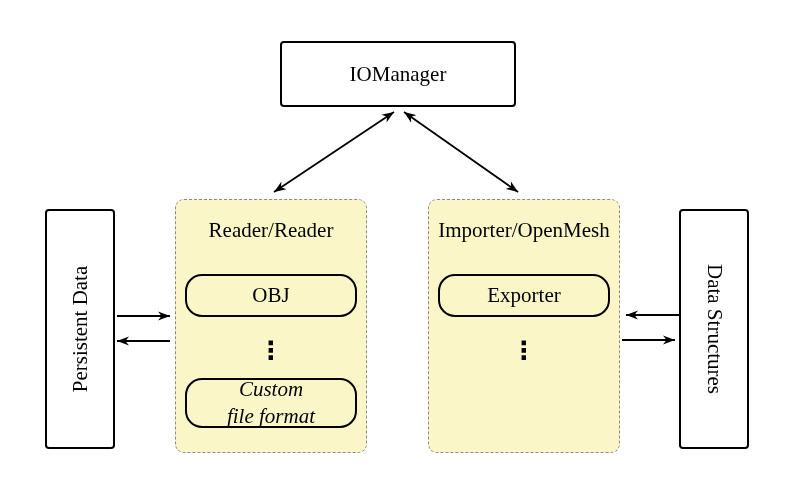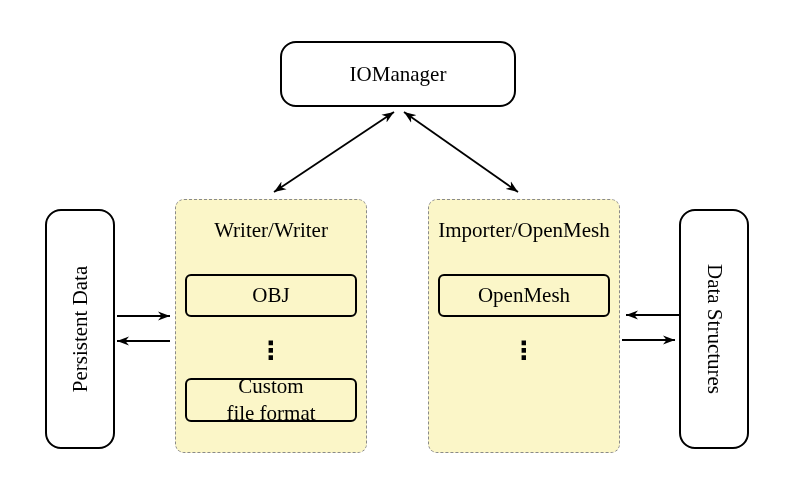--- a/index.html
+++ b/index.html
@@ -19,21 +19,21 @@
   .arrows {
     position: absolute;
     left: 0; top: 0;
     width: 800px; height: 489px;
   }
   
   .node {
     position: absolute;
     background: #ffffff;
     border: 2.5px solid #000000;
-    border-radius: 16px;
+    border-radius: 4px;
     display: flex;
     align-items: center;
     justify-content: center;
     font-size: 21px;
     box-sizing: border-box;
   }
   .node-iomanager { left: 280px; top: 41px; width: 236px; height: 66px; }
   .node-persistent { left: 45px; top: 209px; width: 70px; height: 240px; }
   .node-datastruct { left: 679px; top: 209px; width: 70px; height: 240px; }
   .vlabel {
@@ -65,32 +65,32 @@
     width: 100%;
     text-align: center;
     font-size: 21px;
   }
   .subnode {
     position: absolute;
     left: 9px;
     width: 172px;
     background: #FBF6C8;
     border: 2.5px solid #000000;
-    border-radius: 6px;
+    border-radius: 17px;
     display: flex;
     align-items: center;
     justify-content: center;
     text-align: center;
     font-size: 21px;
     line-height: 1.28;
     white-space: pre-line;
     box-sizing: border-box;
   }
   .subnode.top-item { top: 74px; height: 43px; }
-  .subnode.bottom-item { top: 178px; height: 44px; }
+  .subnode.bottom-item { top: 178px; height: 50px; font-style: italic; }
   .dots {
     position: absolute;
     top: 130px;
     left: 0;
     width: 100%;
     height: 40px;
     display: flex;
     align-items: center;
     justify-content: center;
     font-family: "DejaVu Sans", sans-serif;
@@ -124,26 +124,26 @@
 
   <div class="node node-persistent">
     <span class="vlabel ccw">Persistent Data</span>
   </div>
 
   <div class="node node-datastruct">
     <span class="vlabel cw">Data Structures</span>
   </div>
 
   <div class="group group-rw">
-    <div class="group-title">Writer/Writer</div>
+    <div class="group-title">Reader/Reader</div>
     <div class="subnode top-item">OBJ</div>
     <div class="dots">⋮</div>
     <div class="subnode bottom-item">Custom
 file format</div>
   </div>
 
   <div class="group group-ie">
     <div class="group-title">Importer/OpenMesh</div>
-    <div class="subnode top-item">OpenMesh</div>
+    <div class="subnode top-item">Exporter</div>
     <div class="dots">⋮</div>
   </div>
 
 </div>
 
 </body></html>

